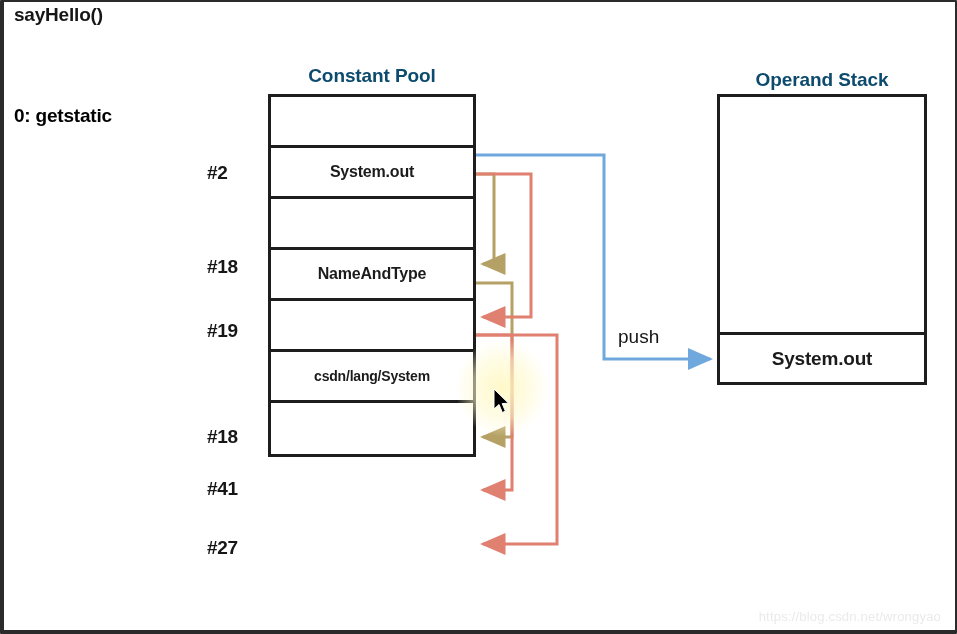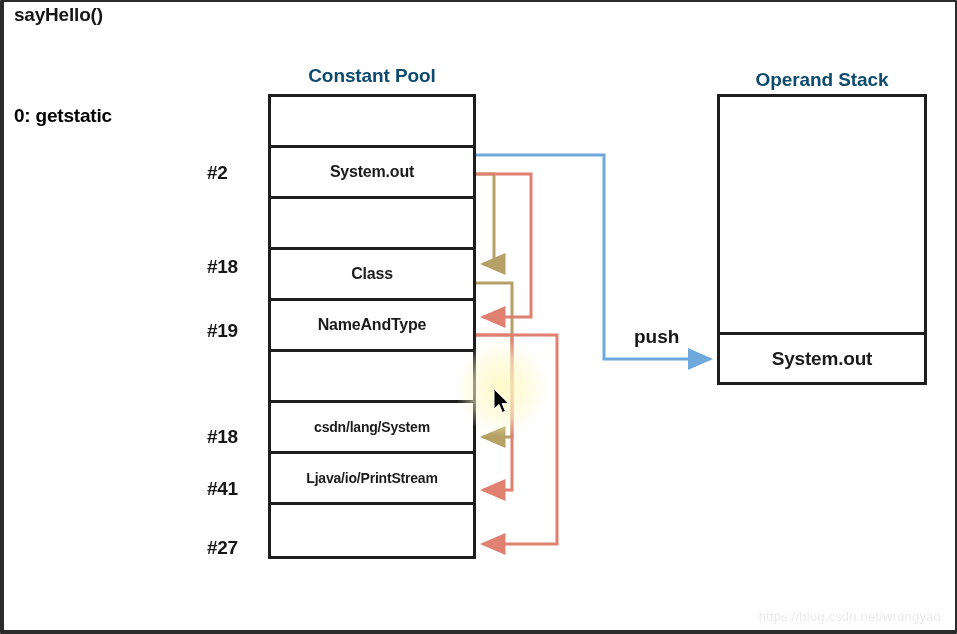--- a/index.html
+++ b/index.html
@@ -125,23 +125,22 @@
     font-weight: bold;
     color: #1b1b1b;
     letter-spacing: -0.2px;
   }
 
   #push-label {
     position: absolute;
     left: 614px;
     top: 324px;
     font-size: 19px;
-    font-weight: bold;
+    font-weight: normal;
     color: #161616;
-    margin-left: 16px;
   }
 
   
   #arrow-layer {
     position: absolute;
     left: 0;
     top: 0;
     width: 957px;
     height: 634px;
     pointer-events: none;
@@ -195,33 +194,27 @@
     <div class="cp-row">
         <span class="cp-value"></span>
       </div>
     <div class="cp-row">
         <span class="cp-value">System.out</span>
       </div>
     <div class="cp-row">
         <span class="cp-value"></span>
       </div>
     <div class="cp-row">
-        <span class="cp-value">Class</span>
-      </div>
-    <div class="cp-row">
         <span class="cp-value">NameAndType</span>
       </div>
     <div class="cp-row">
         <span class="cp-value"></span>
       </div>
     <div class="cp-row">
         <span class="cp-value small">csdn/lang/System</span>
-      </div>
-    <div class="cp-row">
-        <span class="cp-value small">Ljava/io/PrintStream</span>
       </div>
     <div class="cp-row">
         <span class="cp-value"></span>
       </div>
   </div>
 
   <div class="cp-index" style="top:160px">#2</div>
   <div class="cp-index" style="top:254px">#18</div>
   <div class="cp-index" style="top:318px">#19</div>
   <div class="cp-index" style="top:424px">#18</div>

